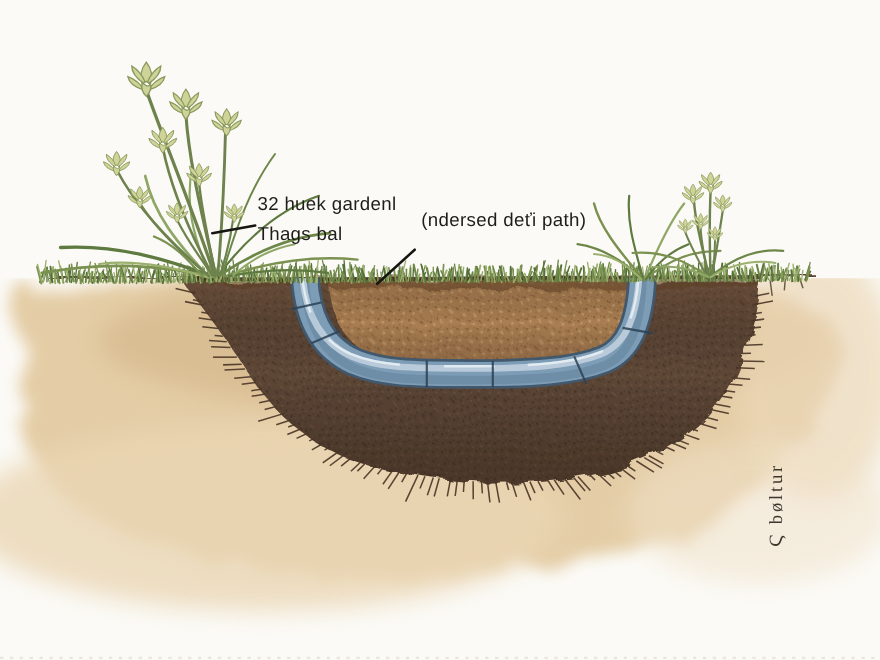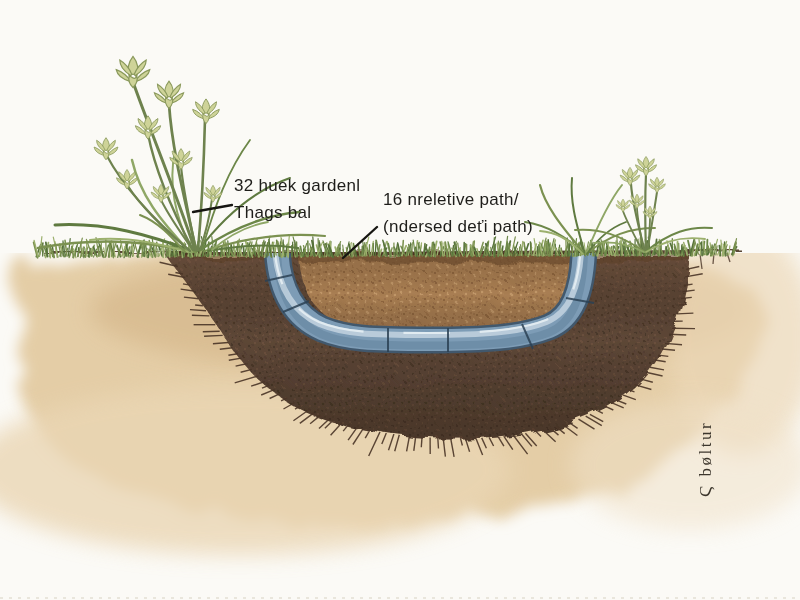--- a/index.html
+++ b/index.html
@@ -857,17 +857,16 @@
   <line x1="377" y1="227" x2="343" y2="258" stroke="#161511" stroke-width="2.3" stroke-linecap="round"></line>
 
   <line x1="0" y1="598" x2="800" y2="598" stroke="#dcd6c8" stroke-width="2" stroke-dasharray="3 6" opacity="0.55"></line>
 </svg>
 
 <div class="anno" style="left:234px;top:152px;margin-top:20px;">
   <div>32 huek gardenl</div>
   <div>Thags bal</div>
 </div>
 <div class="anno" style="left:383px;top:186px;">
-  <div>16 nreletive path/</div>
   <div>(ndersed deťi path)</div>
 </div>
 <div class="sig">Ϛ bøltur</div>
 </div>
 
 </body></html>

